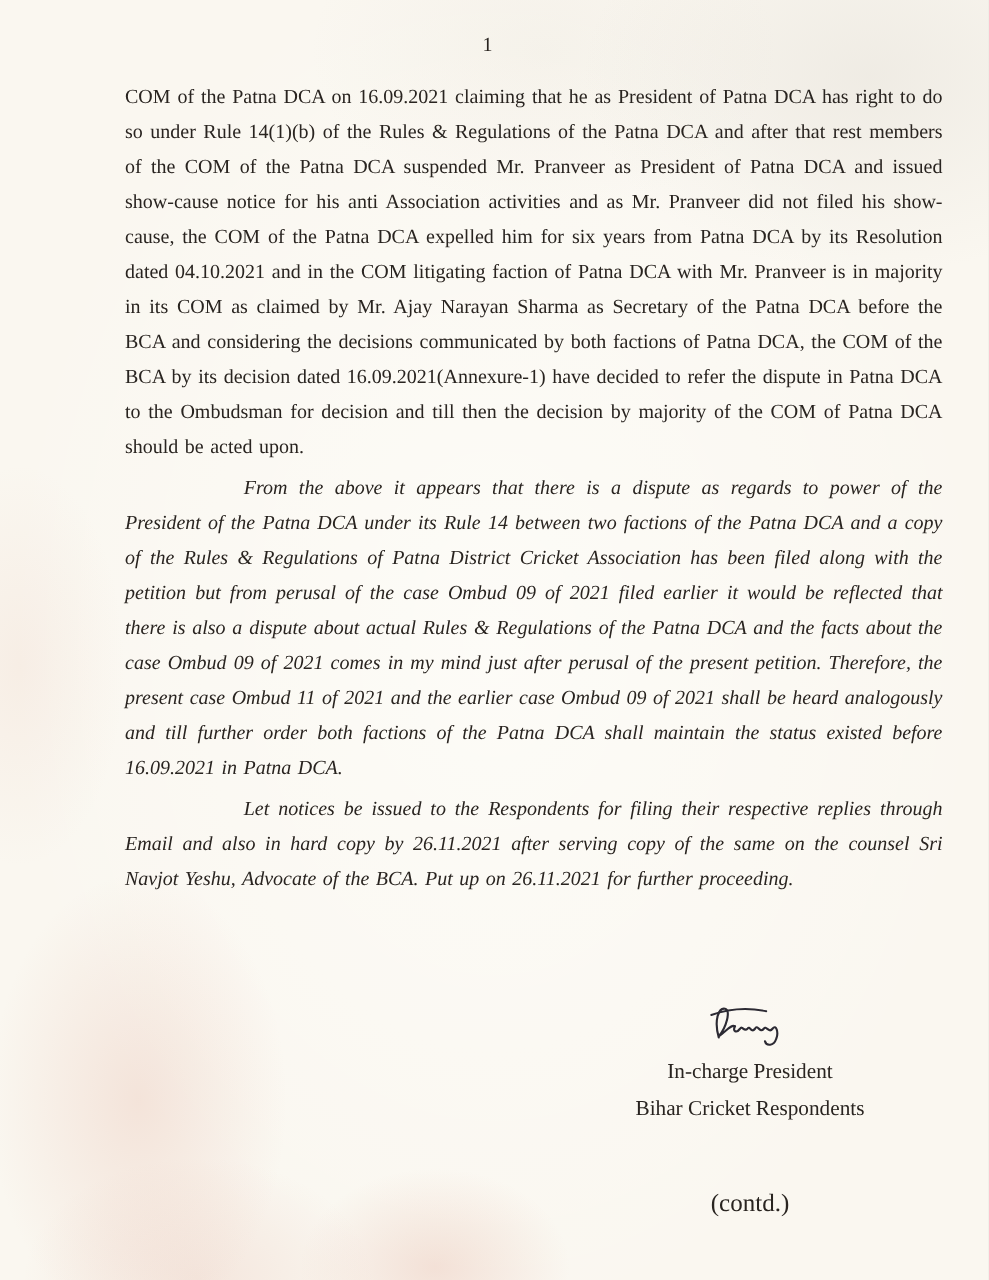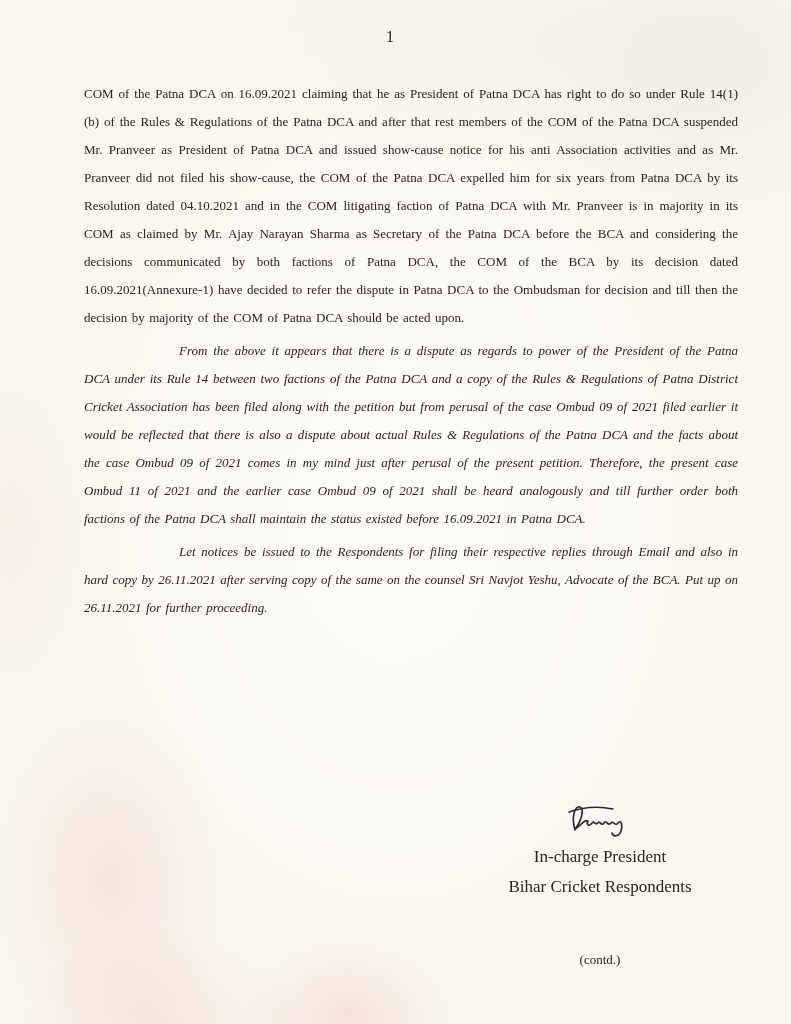--- a/index.html
+++ b/index.html
@@ -29,27 +29,26 @@
     position: absolute;
     top: 28px;
     left: 0;
     width: 780px;
     text-align: center;
     font-size: 16px;
   }
   .doc-body {
     position: absolute;
     top: 64px;
-    left: 84px;
+    left: 100px;
     width: 654px;
-    font-size: 13px;
+    font-size: 16px;
     line-height: 28px;
     text-align: justify;
     word-spacing: 1.2px;
-    margin-top: 16px;
   }
   .doc-body p {
     margin: 0;
   }
   .doc-body p + p {
     margin-top: 5px;
   }
   .doc-body p.indented {
     text-indent: 95px;
     font-style: italic;
@@ -66,21 +65,21 @@
   .signature-scribble {
     display: block;
     margin: 0 auto 2px auto;
   }
   .continuation {
     position: absolute;
     top: 952px;
     left: 440px;
     width: 320px;
     text-align: center;
-    font-size: 13px;
+    font-size: 20px;
   }
 </style>
 </head>
 <body>
 
 <div class="page">
 
   <div class="page-number">1</div>
 
   <div class="doc-body">

